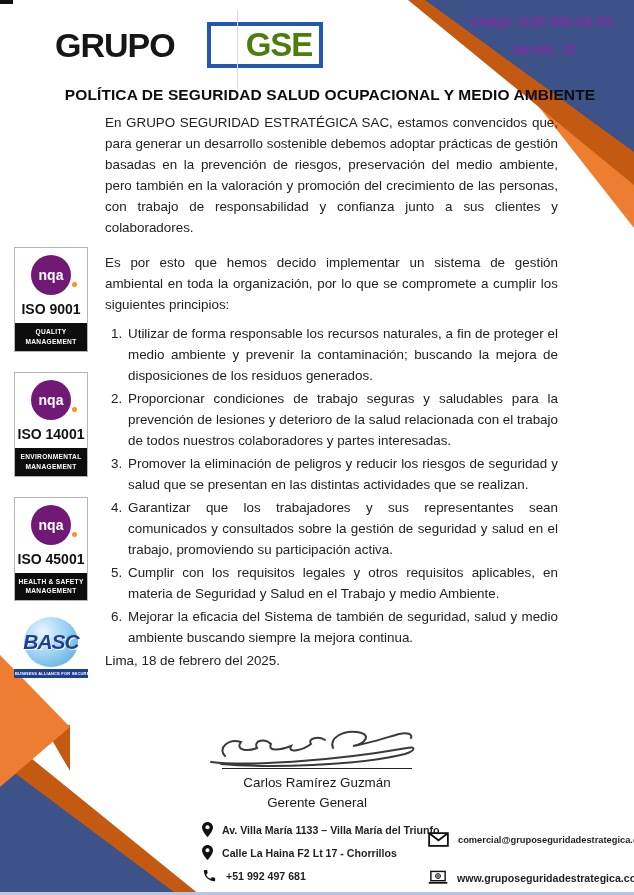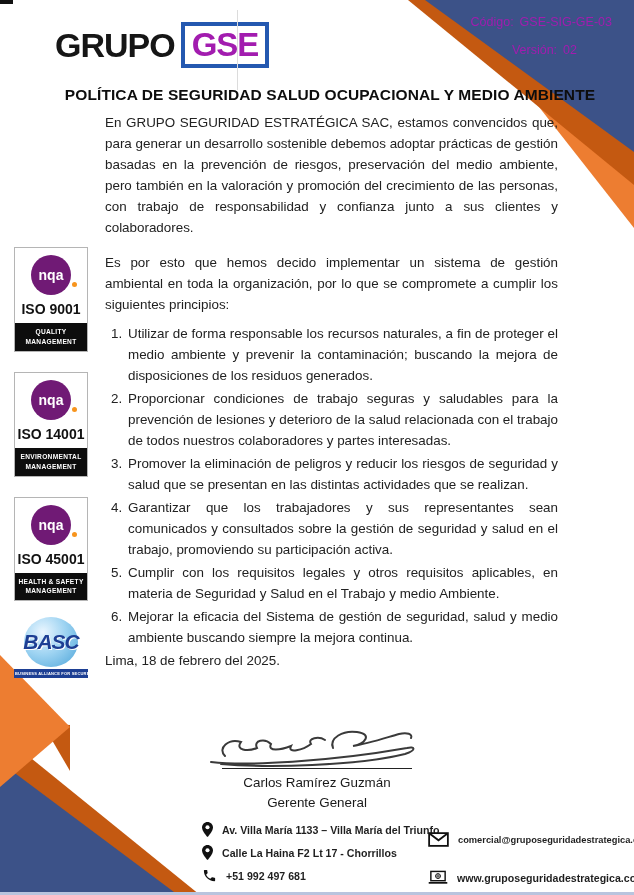--- a/index.html
+++ b/index.html
@@ -7,24 +7,24 @@
     position:relative;width:634px;height:895px;margin:0 auto;background:#ffffff;
     overflow:hidden;font-family:"Liberation Sans",sans-serif;color:#1a1a1a;
   }
   
   .corner-svg{position:absolute;pointer-events:none;}
   .corner-tr{top:0;left:0;z-index:1;}
   .corner-bl{left:0;top:625px;z-index:1;}
   .scan-mark{position:absolute;top:0;left:0;width:13px;height:4px;background:#111;z-index:4;}
   .bottom-strip{position:absolute;left:0;bottom:0;width:634px;height:3px;background:#b9c4de;z-index:2;}
   
-  .logo{position:absolute;top:22px;left:55px;display:flex;align-items:center;z-index:2;}
+  .logo{position:absolute;top:22px;left:55px;display:flex;align-items:center;z-index:2;gap:26px;}
   .logo-grupo{font-size:34px;font-weight:bold;letter-spacing:-1px;color:#161616;}
   .logo-gse-box{margin-left:6px;border:4px solid #2458b0;padding:0 7px;}
-  .logo-gse{font-size:33px;font-weight:bold;letter-spacing:-1px;color:#a21caf;}
+  .logo-gse{font-size:33px;font-weight:bold;letter-spacing:-1px;color:#4d7c0f;margin-left:28px;}
   .logo-divider{position:absolute;top:10px;left:237px;width:1px;height:80px;background:#dcdcdc;z-index:2;}
   .corner-text{position:absolute;color:#a21caf;z-index:3;font-size:12.5px;}
   .code-line{top:15px;right:22px;}
   .version-line{top:43px;right:57px;}
   .corner-text .lbl{margin-right:6px;}
   
   .doc-title{
     position:absolute;top:86px;left:60px;width:540px;text-align:center;
     font-size:15.5px;font-weight:bold;color:#0d0d0d;z-index:2;letter-spacing:0.1px;
   }
@@ -147,21 +147,21 @@
 
   <div class="content">
     <p>En GRUPO SEGURIDAD ESTRATÉGICA SAC, estamos convencidos que, para generar un desarrollo sostenible debemos adoptar prácticas de gestión basadas en la prevención de riesgos, preservación del medio ambiente, pero también en la valoración y promoción del crecimiento de las personas, con trabajo de responsabilidad y confianza junto a sus clientes y colaboradores.</p>
     <p class="p2">Es por esto que hemos decido implementar un sistema de gestión ambiental en toda la organización, por lo que se compromete a cumplir los siguientes principios:</p>
     <ol class="principles">
       <li>Utilizar de forma responsable los recursos naturales, a fin de proteger el medio ambiente y prevenir la contaminación; buscando la mejora de disposiciones de los residuos generados.</li>
       <li>Proporcionar condiciones de trabajo seguras y saludables para la prevención de lesiones y deterioro de la salud relacionada con el trabajo de todos nuestros colaboradores y partes interesadas.</li>
       <li>Promover la eliminación de peligros y reducir los riesgos de seguridad y salud que se presentan en las distintas actividades que se realizan.</li>
       <li>Garantizar que los trabajadores y sus representantes sean comunicados y consultados sobre la gestión de seguridad y salud en el trabajo, promoviendo su participación activa.</li>
       <li>Cumplir con los requisitos legales y otros requisitos aplicables, en materia de Seguridad y Salud en el Trabajo y medio Ambiente.</li>
-      <li>Mejorar la eficacia del Sistema de gestión de seguridad, salud y medio ambiente buscando siempre la mejora continua.</li>
+      <li>Mejorar la eficacia del Sistema de también de seguridad, salud y medio ambiente buscando siempre la mejora continua.</li>
     </ol>
     <p class="date-line">Lima, 18 de febrero del 2025.</p>
   </div>
 
   <div class="sig-block">
     <svg class="sig-svg" width="220" height="46" viewBox="0 0 220 46">
       <g fill="none" stroke="#3a3a3a" stroke-width="2" stroke-linecap="round">
         <path d="M18 30 C 10 22, 22 12, 34 16 C 28 24, 40 26, 50 22 C 46 14, 58 12, 64 18 C 60 26, 74 24, 84 20 C 80 28, 96 24, 104 18 C 100 12, 112 10, 118 14"></path>
         <path d="M126 22 C 122 12, 136 4, 150 6 C 166 8, 158 18, 146 20 C 160 18, 178 12, 192 8 C 200 6, 206 8, 204 12"></path>
         <path d="M4 36 C 40 40, 120 36, 200 22 C 208 20, 210 24, 198 28 C 150 40, 60 42, 14 38"></path>

